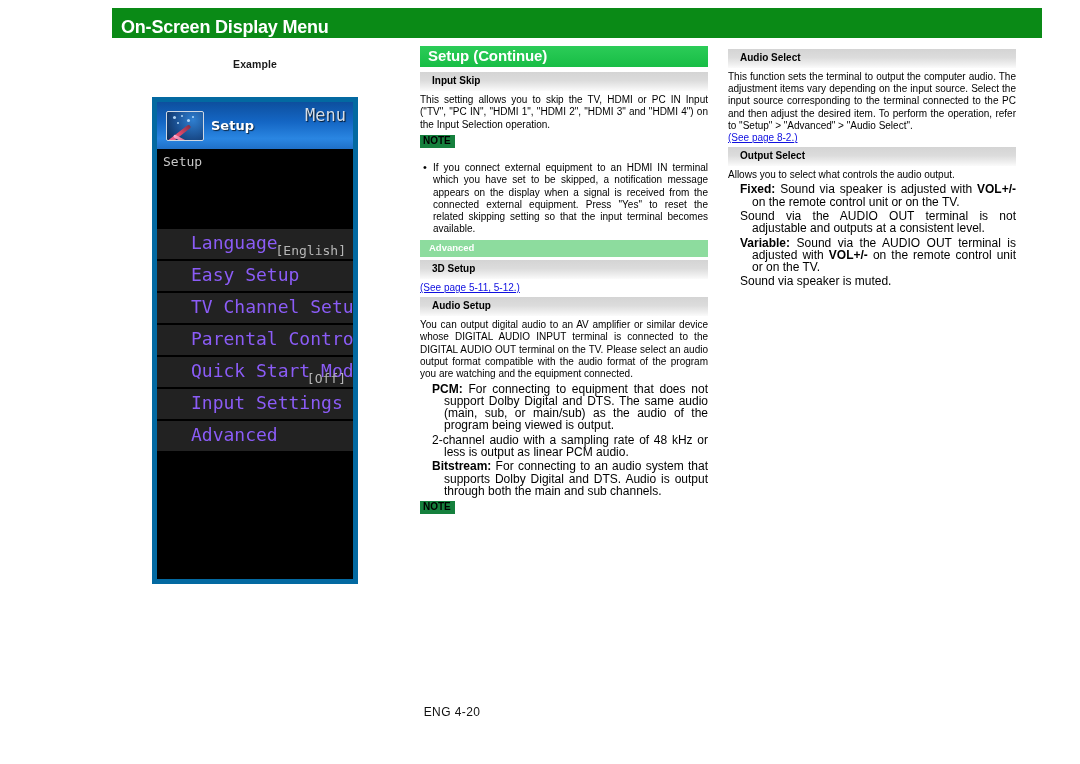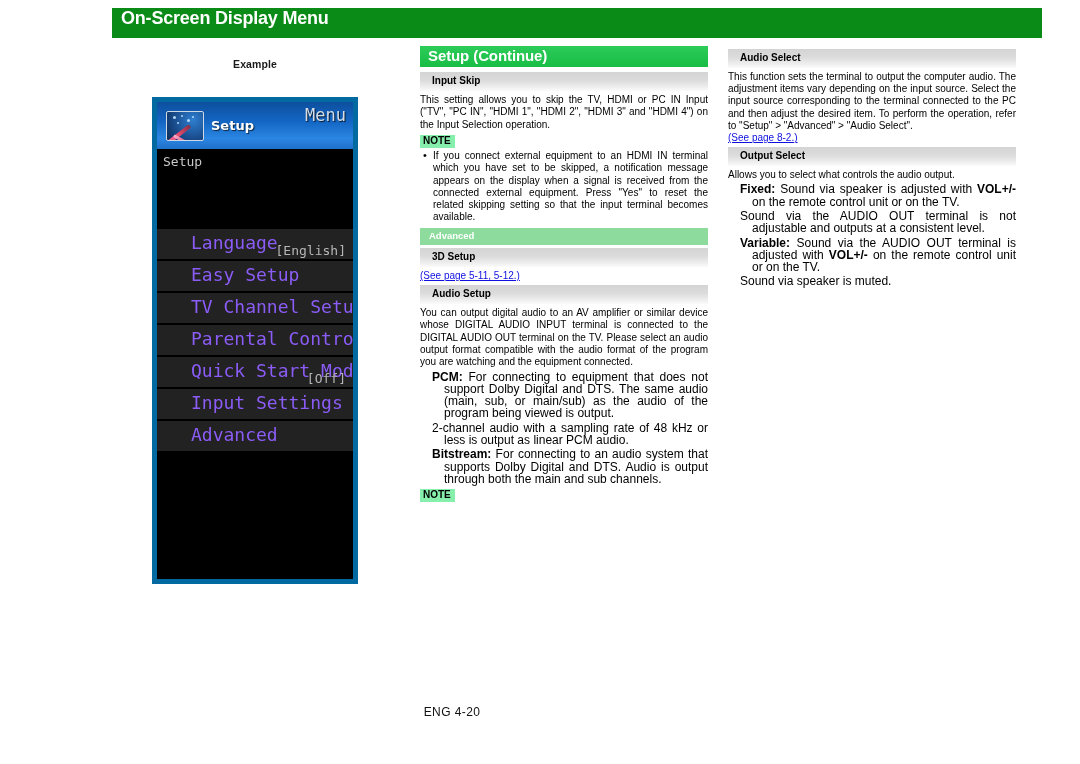--- a/index.html
+++ b/index.html
@@ -12,21 +12,21 @@
     overflow: hidden;
   }
   .page { position: relative; width: 1080px; height: 764px; }
 
   
   .title-bar {
     position: absolute;
     left: 112px; top: 8px;
     width: 930px; height: 30px;
     background: #0a8a16;
-    display: flex; align-items: flex-start;
+    display: flex; align-items: flex-end;
   }
   .title-bar .title-text {
     color: #ffffff;
     font-size: 18px;
     font-weight: bold;
     letter-spacing: -0.2px;
     padding-left: 9px;
     white-space: nowrap;
   }
 
@@ -179,25 +179,25 @@
     color: #000;
   }
   p.body {
     margin: 0 0 0 0;
     text-align: justify;
     font-size: 10px;
     line-height: 12.3px;
   }
   .note-badge {
     display: inline-block;
-    background: #86efac;
+    background: #15803d;
     font-size: 10px;
     font-weight: bold;
     padding: 0px 4px 1px 3px;
-    margin: 4px 0 2px 0;
+    margin: 4px 0 14px 0;
     color: #000;
   }
   ul.bullets { margin: 0; padding: 0; list-style: none; }
   ul.bullets li {
     position: relative;
     padding-left: 13px;
     margin-bottom: 0px;
     text-align: justify;
     font-size: 10px;
     line-height: 12.3px;

